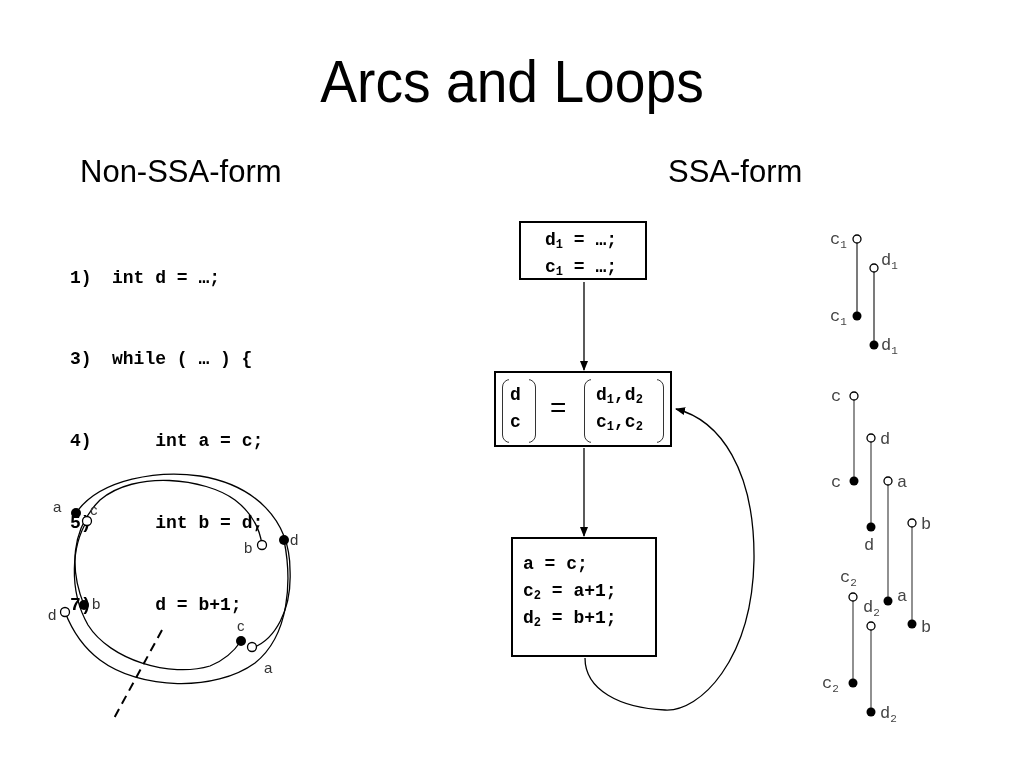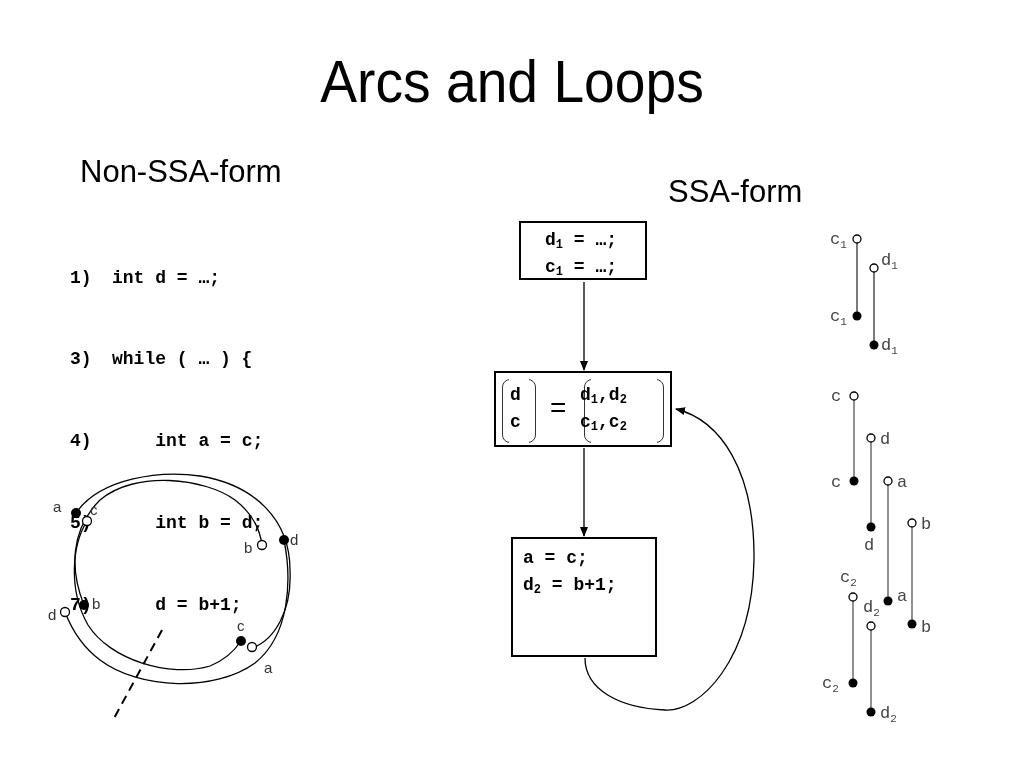--- a/index.html
+++ b/index.html
@@ -1,36 +1,36 @@
 <!DOCTYPE html>
 <html><head>
 <meta charset="utf-8">
 <style>
   html, body { margin: 0; padding: 0; background: #ffffff; }
   body { width: 1024px; height: 768px; position: relative; overflow: hidden; font-family: "Liberation Sans", sans-serif; color: #000; }
   .title { position: absolute; left: 0; width: 1024px; top: 44px; text-align: center; font-size: 60px; line-height: 76px; transform: scaleX(0.92); }
   .heading { position: absolute; top: 152px; font-size: 31px; line-height: 40px; }
   .h-nonssa { left: 80px; }
-  .h-ssa { left: 668px; margin-top: 20px; }
+  .h-ssa { left: 668px; }
   .code { position: absolute; left: 70px; top: 210px; font-family: "Liberation Mono", monospace; font-weight: bold; font-size: 18px; line-height: 27.3px; white-space: pre; }
   .code-line { display: block; height: 27.3px; }
   .code-num { display: inline-block; width: 42px; }
   svg { position: absolute; left: 0; top: 0; }
   .box { position: absolute; border: 2px solid #000; background: #fff; font-family: "Liberation Mono", monospace; font-weight: bold; font-size: 18px; }
   .box-line { height: 27px; line-height: 27px; white-space: pre; }
   sub { font-size: 12px; vertical-align: -3px; line-height: 0; }
   .box1 { left: 519px; top: 221px; width: 128px; height: 59px; padding-left: 24px; box-sizing: border-box; padding-top: 4px; }
   .box2 { left: 494px; top: 371px; width: 178px; height: 76px; box-sizing: border-box; }
-  .box3 { left: 511px; top: 537px; width: 146px; height: 120px; padding-left: 10px; padding-top: 6px; box-sizing: border-box; }
+  .box3 { left: 511px; top: 537px; width: 146px; height: 120px; padding-left: 10px; padding-top: 12px; box-sizing: border-box; }
   .phi-left { position: absolute; left: 6px; top: 6px; width: 32px; height: 62px; border: 1px solid #333; border-radius: 8px; border-top-color: #333; }
   .phi-left::after, .phi-right::after { content: ""; position: absolute; left: 6px; right: 6px; top: -2px; bottom: -2px; background: #fff; }
   .phi-right { position: absolute; left: 88px; top: 6px; width: 78px; height: 62px; border: 1px solid #333; border-radius: 8px; }
   .phi-col { position: absolute; z-index: 2; }
   .phi-lhs { left: 14px; top: 9px; }
-  .phi-rhs { left: 84px; top: 9px; }
+  .phi-rhs { left: 100px; top: 9px; }
   .phi-eq { position: absolute; left: 54px; top: 20px; font-family: "Liberation Sans", sans-serif; font-size: 28px; font-weight: normal; line-height: 30px; }
   .lr-label { font-family: "Liberation Mono", monospace; font-size: 17px; fill: #444; }
   .arc-label { font-family: "Liberation Sans", sans-serif; font-size: 15px; fill: #333; }
 </style>
 </head>
 <body>
 
 <div class="title">Arcs and Loops</div>
 <div class="heading h-nonssa">Non-SSA-form</div>
 <div class="heading h-ssa">SSA-form</div>
@@ -151,14 +151,15 @@
   </div>
   <div class="phi-eq">=</div>
   <div class="phi-col phi-rhs">
     <div class="box-line"><span>d</span><sub>1</sub>,<span>d</span><sub>2</sub></div>
     <div class="box-line"><span>c</span><sub>1</sub>,<span>c</span><sub>2</sub></div>
   </div>
 </div>
 
 <div class="box box3">
   <div class="box-line"><span>a</span><sub></sub><span> = c;</span></div>
+  <div class="box-line"><span>c</span><sub>2</sub><span> = a+1;</span></div>
   <div class="box-line"><span>d</span><sub>2</sub><span> = b+1;</span></div>
 </div>
 
 </body></html>

